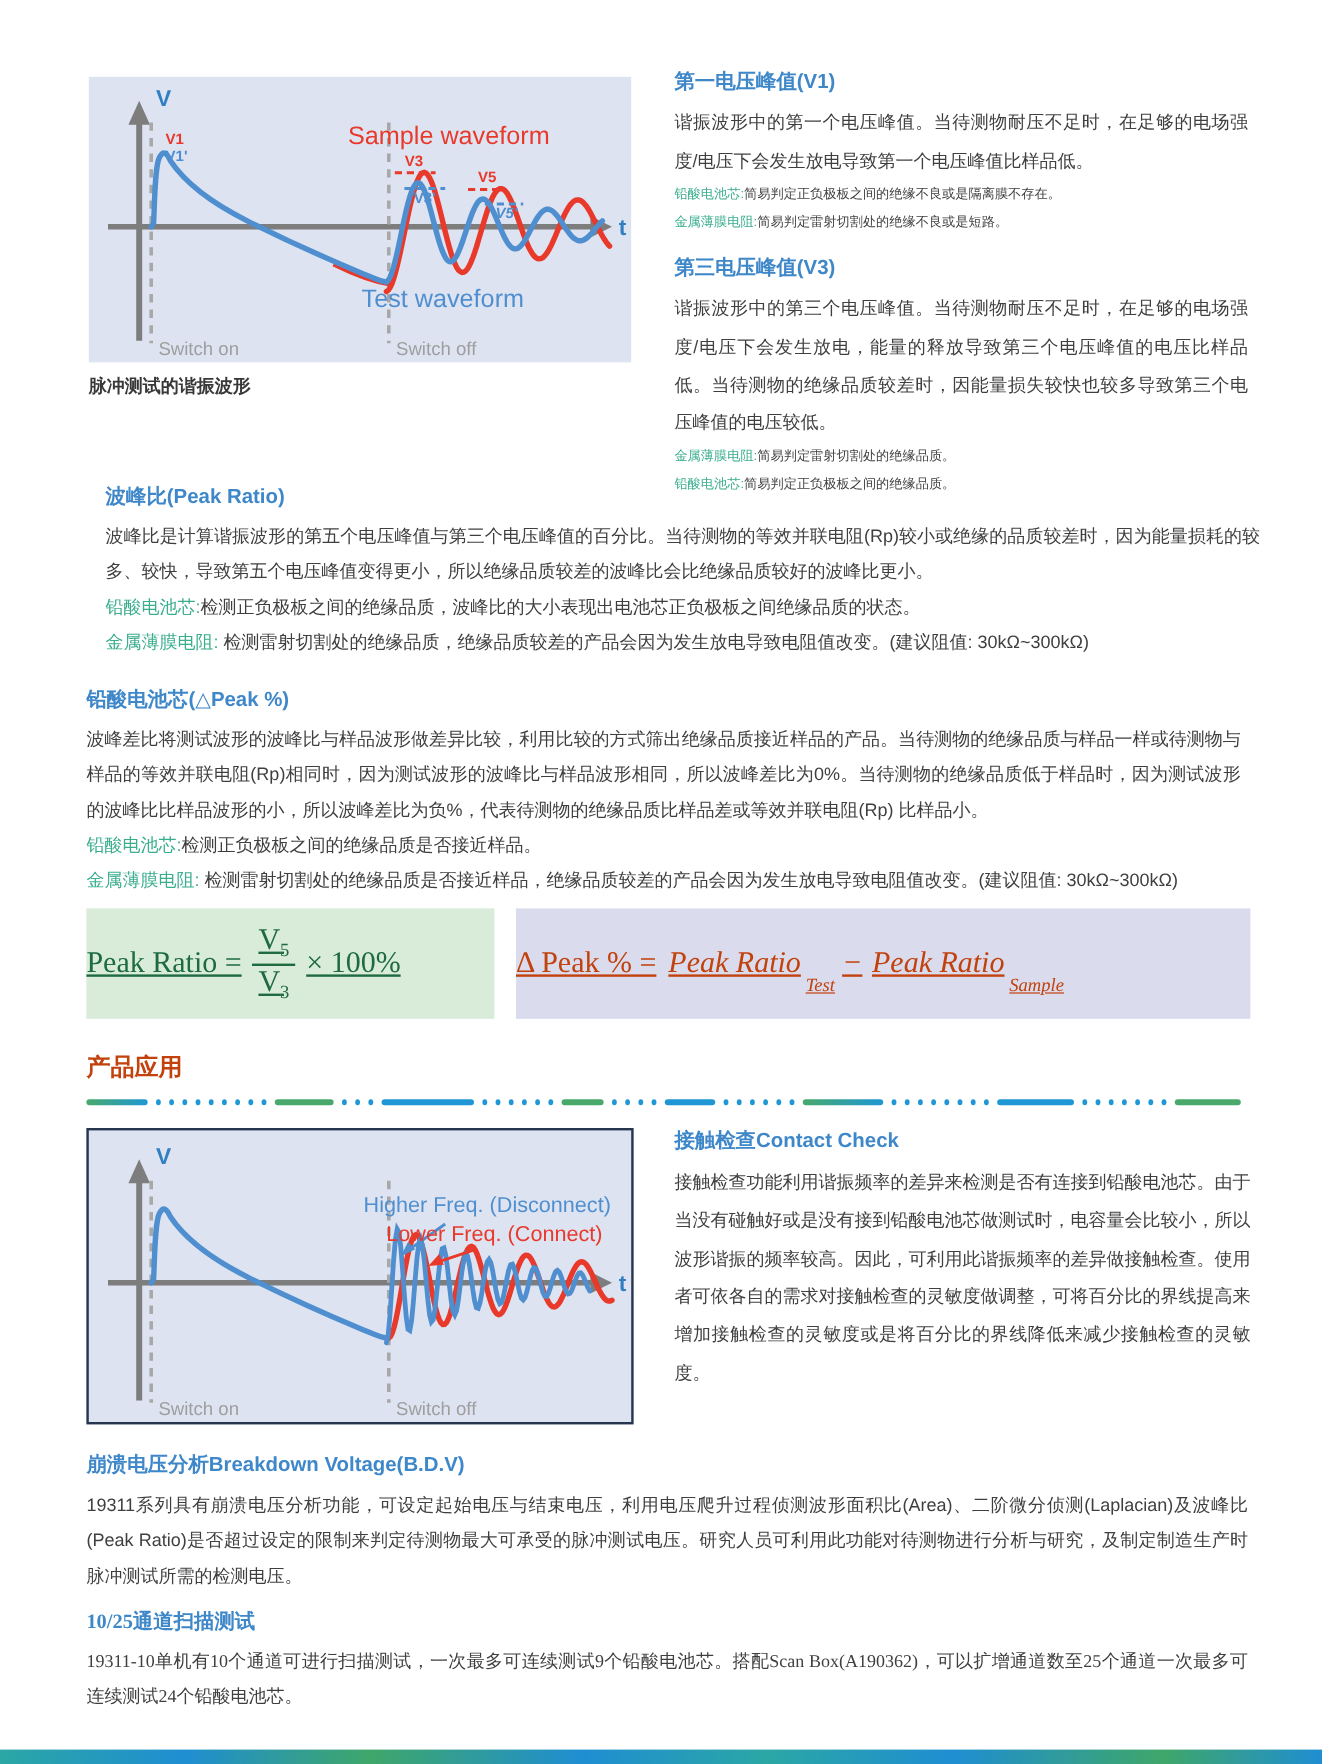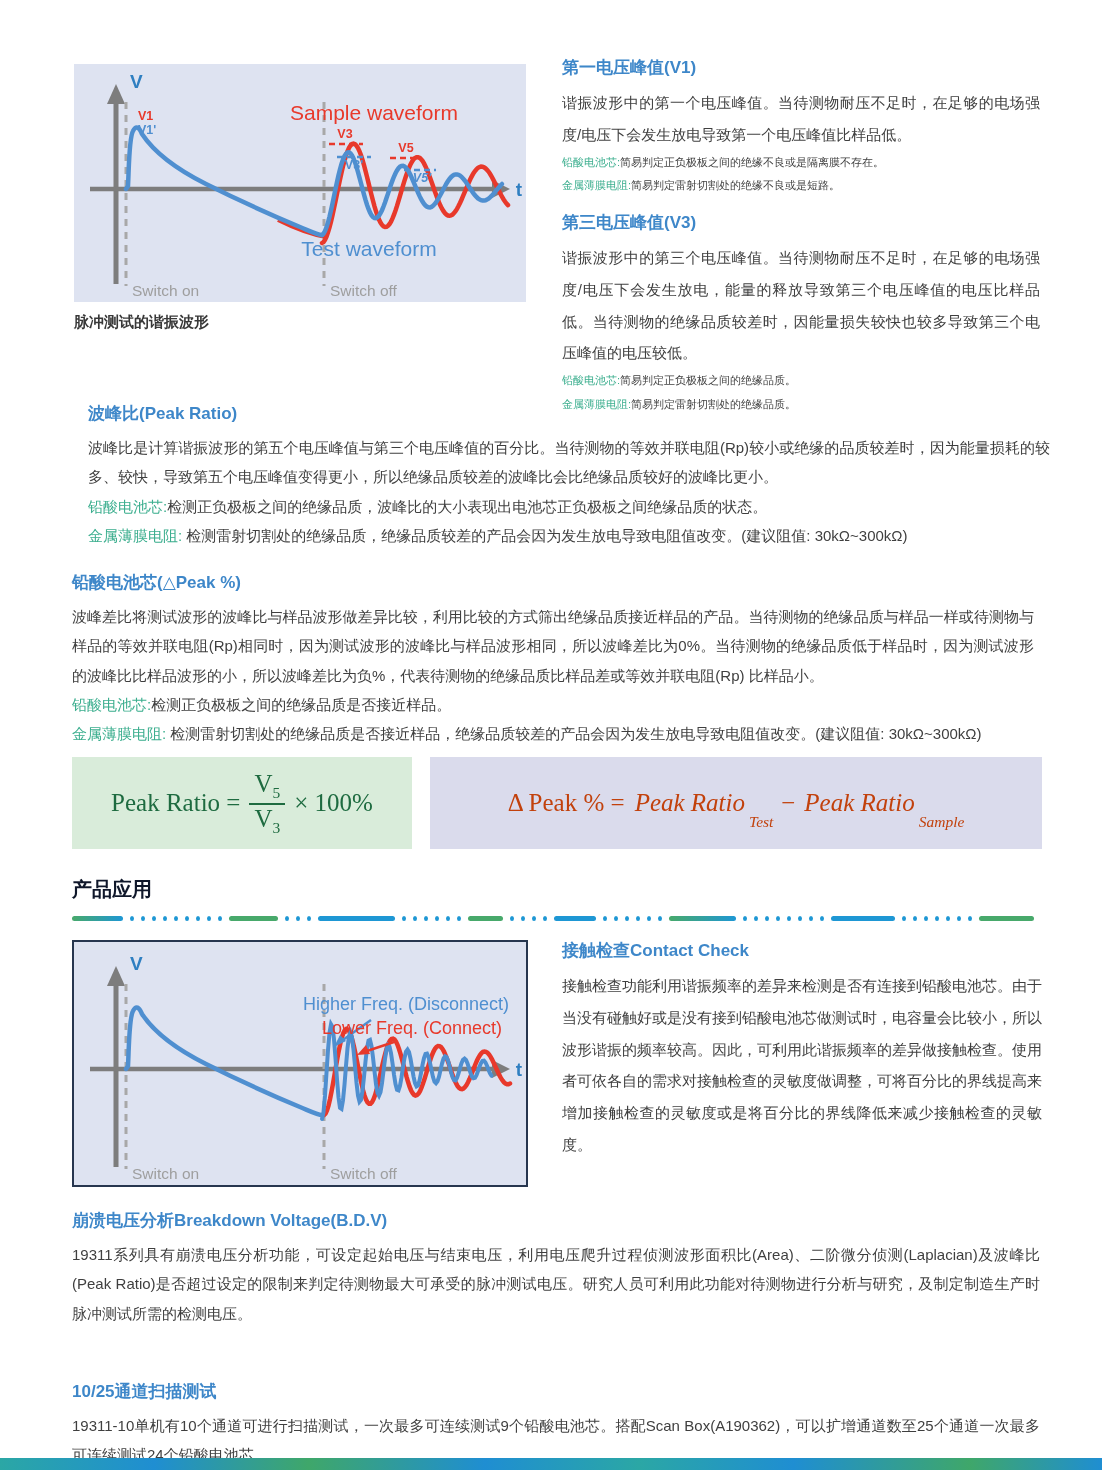--- a/index.html
+++ b/index.html
@@ -1,29 +1,29 @@
 <!DOCTYPE html>
 <html><head>
 <meta charset="utf-8">
 <style>
   html,body{margin:0;padding:0;background:#ffffff;}
   .page{position:relative;width:1102px;height:1470px;background:#ffffff;overflow:hidden;
         font-family:"Liberation Sans","DejaVu Sans",sans-serif;color:#3f3f3f;}
   .abs{position:absolute;}
   h3.sec{color:#3e87c9;font-size:17px;font-weight:600;margin:0 0 8px 0;line-height:1.3;}
-  h2.app{color:#0f172a;font-size:20px;font-weight:700;margin:0;text-align:right;}
+  h2.app{color:#c2410c;font-size:20px;font-weight:700;margin:0;text-align:right;}
   p.body{font-size:15px;line-height:1.95;text-align:justify;margin:0;}
   p.body-r{font-size:15px;line-height:2.12;text-align:justify;margin:0;}
   p.lead-line{font-size:15px;line-height:1.95;margin:0;}
   p.lead-line-r{font-size:11px;line-height:2.12;margin:0;}
   .green{color:#3bae8e;}
   .panel{background:#dee3f1;}
   .panel2{background:#dee3f1;border:2px solid #27364f;box-sizing:border-box;}
   .caption{font-size:15px;font-weight:600;color:#383838;}
-  .fbox{display:flex;align-items:center;justify-content:center;font-family:"Liberation Serif","DejaVu Serif",serif;}
+  .fbox{display:flex;align-items:center;justify-content:flex-start;font-family:"Liberation Serif","DejaVu Serif",serif;text-decoration:underline;}
   .fbox.greenbox{background:#d9ecda;color:#1e6b40;font-size:25px;}
   .fbox.purplebox{background:#dadbec;color:#c2410c;font-size:25px;}
   .frac{display:inline-flex;flex-direction:column;align-items:center;margin:0 9px;line-height:1.15;}
   .frac .num{border-bottom:2px solid currentColor;padding:0 5px 1px 5px;}
   .frac sub,.fsub{font-size:62%;}
   .it{font-style:italic;}
   .divider{display:flex;align-items:center;gap:7px;height:6px;}
   .divider .seg{height:5px;border-radius:3px;}
   .divider .dot{width:4px;min-width:4px;height:5px;border-radius:50%;}
   .footerbar{background:linear-gradient(90deg,#2ba7a5 0%,#1f8ed2 14%,#3fa76a 28%,#1f8ed2 44%,
@@ -77,22 +77,22 @@
   <div class="abs" style="left:562px;top:57px;width:478px;">
     <h3 class="sec">第一电压峰值(V1)</h3>
     <p class="body-r">谐振波形中的第一个电压峰值。当待测物耐压不足时，在足够的电场强度/电压下会发生放电导致第一个电压峰值比样品低。</p>
     <p class="lead-line-r"><span class="green">铅酸电池芯:</span><span>简易判定正负极板之间的绝缘不良或是隔离膜不存在。</span></p>
     <p class="lead-line-r"><span class="green">金属薄膜电阻:</span><span>简易判定雷射切割处的绝缘不良或是短路。</span></p>
   </div>
 
   <div class="abs" style="left:562px;top:212px;width:478px;">
     <h3 class="sec">第三电压峰值(V3)</h3>
     <p class="body-r">谐振波形中的第三个电压峰值。当待测物耐压不足时，在足够的电场强度/电压下会发生放电，能量的释放导致第三个电压峰值的电压比样品低。当待测物的绝缘品质较差时，因能量损失较快也较多导致第三个电压峰值的电压较低。</p>
+    <p class="lead-line-r"><span class="green">金属薄膜电阻:</span><span>简易判定雷射切割处的绝缘品质。</span></p>
     <p class="lead-line-r"><span class="green">铅酸电池芯:</span><span>简易判定正负极板之间的绝缘品质。</span></p>
-    <p class="lead-line-r"><span class="green">金属薄膜电阻:</span><span>简易判定雷射切割处的绝缘品质。</span></p>
   </div>
 
   <div class="abs" style="left:88px;top:403px;width:962px;">
     <h3 class="sec">波峰比(Peak Ratio)</h3>
     <p class="body">波峰比是计算谐振波形的第五个电压峰值与第三个电压峰值的百分比。当待测物的等效并联电阻(Rp)较小或绝缘的品质较差时，因为能量损耗的较多、较快，导致第五个电压峰值变得更小，所以绝缘品质较差的波峰比会比绝缘品质较好的波峰比更小。</p>
     <p class="lead-line"><span class="green">铅酸电池芯:</span><span>检测正负极板之间的绝缘品质，波峰比的大小表现出电池芯正负极板之间绝缘品质的状态。</span></p>
     <p class="lead-line"><span class="green">金属薄膜电阻:</span><span> 检测雷射切割处的绝缘品质，绝缘品质较差的产品会因为发生放电导致电阻值改变。(建议阻值: 30kΩ~300kΩ)</span></p>
   </div>
 
   <div class="abs" style="left:72px;top:572px;width:962px;">
@@ -204,20 +204,20 @@
   <div class="abs" style="left:562px;top:940px;width:480px;">
     <h3 class="sec">接触检查Contact Check</h3>
     <p class="body-r">接触检查功能利用谐振频率的差异来检测是否有连接到铅酸电池芯。由于当没有碰触好或是没有接到铅酸电池芯做测试时，电容量会比较小，所以波形谐振的频率较高。因此，可利用此谐振频率的差异做接触检查。使用者可依各自的需求对接触检查的灵敏度做调整，可将百分比的界线提高来增加接触检查的灵敏度或是将百分比的界线降低来减少接触检查的灵敏度。</p>
   </div>
 
   <div class="abs" style="left:72px;top:1210px;width:968px;">
     <h3 class="sec">崩溃电压分析Breakdown Voltage(B.D.V)</h3>
     <p class="body">19311系列具有崩溃电压分析功能，可设定起始电压与结束电压，利用电压爬升过程侦测波形面积比(Area)、二阶微分侦测(Laplacian)及波峰比(Peak Ratio)是否超过设定的限制来判定待测物最大可承受的脉冲测试电压。研究人员可利用此功能对待测物进行分析与研究，及制定制造生产时脉冲测试所需的检测电压。</p>
   </div>
 
-  <div class="abs" style="left:72px;top:1381px;width:968px;">
+  <div class="abs" style="left:72px;top:1341px;width:968px;font-family:Liberation Serif, serif;">
     <h3 class="sec">10/25通道扫描测试</h3>
     <p class="body">19311-10单机有10个通道可进行扫描测试，一次最多可连续测试9个铅酸电池芯。搭配Scan Box(A190362)，可以扩增通道数至25个通道一次最多可连续测试24个铅酸电池芯。</p>
   </div>
 
   <div class="abs footerbar" style="left:0;top:1458px;width:1102px;height:12px;"></div>
 
 </div>
 
 </body></html>

